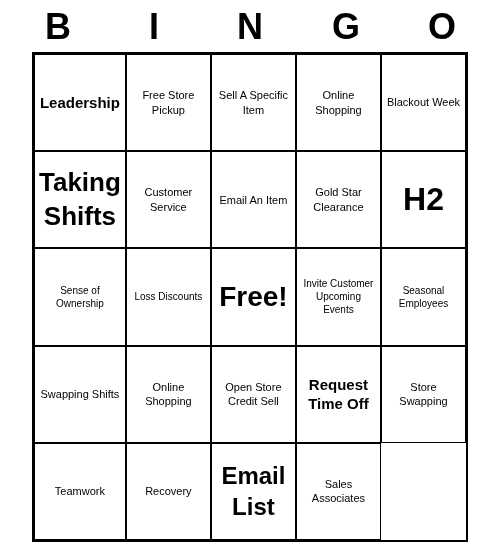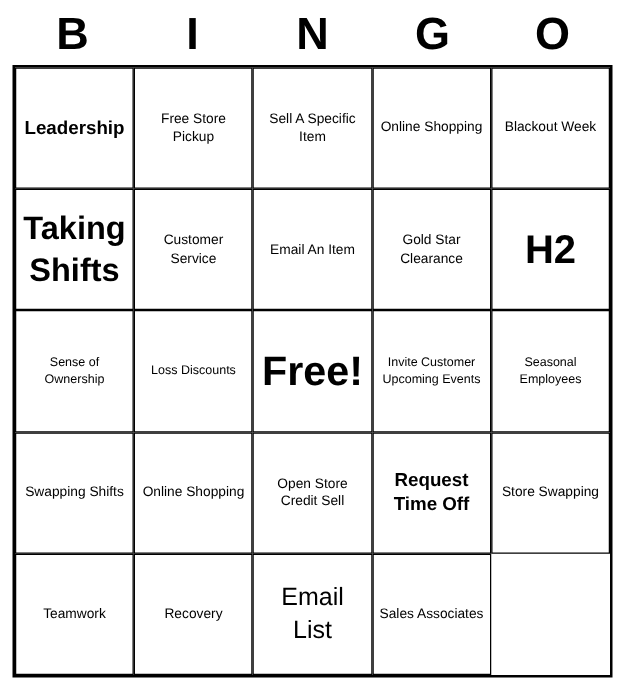--- a/index.html
+++ b/index.html
@@ -23,21 +23,21 @@
       font-size: 36px;
       font-weight: bold;
       width: 88px;
       text-align: center;
       color: #000;
     }
     .bingo-grid {
       display: grid;
       grid-template-columns: repeat(5, 1fr);
       grid-template-rows: repeat(5, 1fr);
-      width: 480px;
+      width: 436px;
       height: 490px;
       border: 2px solid #000;
     }
     .bingo-cell {
       border: 1px solid #000;
       display: flex;
       align-items: center;
       justify-content: center;
       text-align: center;
       padding: 4px;
@@ -50,31 +50,31 @@
       font-weight: bold;
     }
     .bingo-cell.medium-text {
       font-size: 15px;
       font-weight: bold;
     }
     .bingo-cell.small-text {
       font-size: 10px;
     }
     .bingo-cell.free-cell {
-      font-size: 33px;
+      font-size: 28px;
       font-weight: bold;
     }
     .bingo-cell.h2-cell {
       font-size: 32px;
       font-weight: bold;
       text-align: right;
     }
     .bingo-cell.email-cell {
-      font-size: 20px;
-      font-weight: normal;
+      font-size: 24px;
+      font-weight: bold;
     }
   </style>
 </head>
 <body>
 
 <div class="bingo-header">
   <span class="bingo-letter">B</span>
   <span class="bingo-letter">I</span>
   <span class="bingo-letter">N</span>
   <span class="bingo-letter">G</span>

